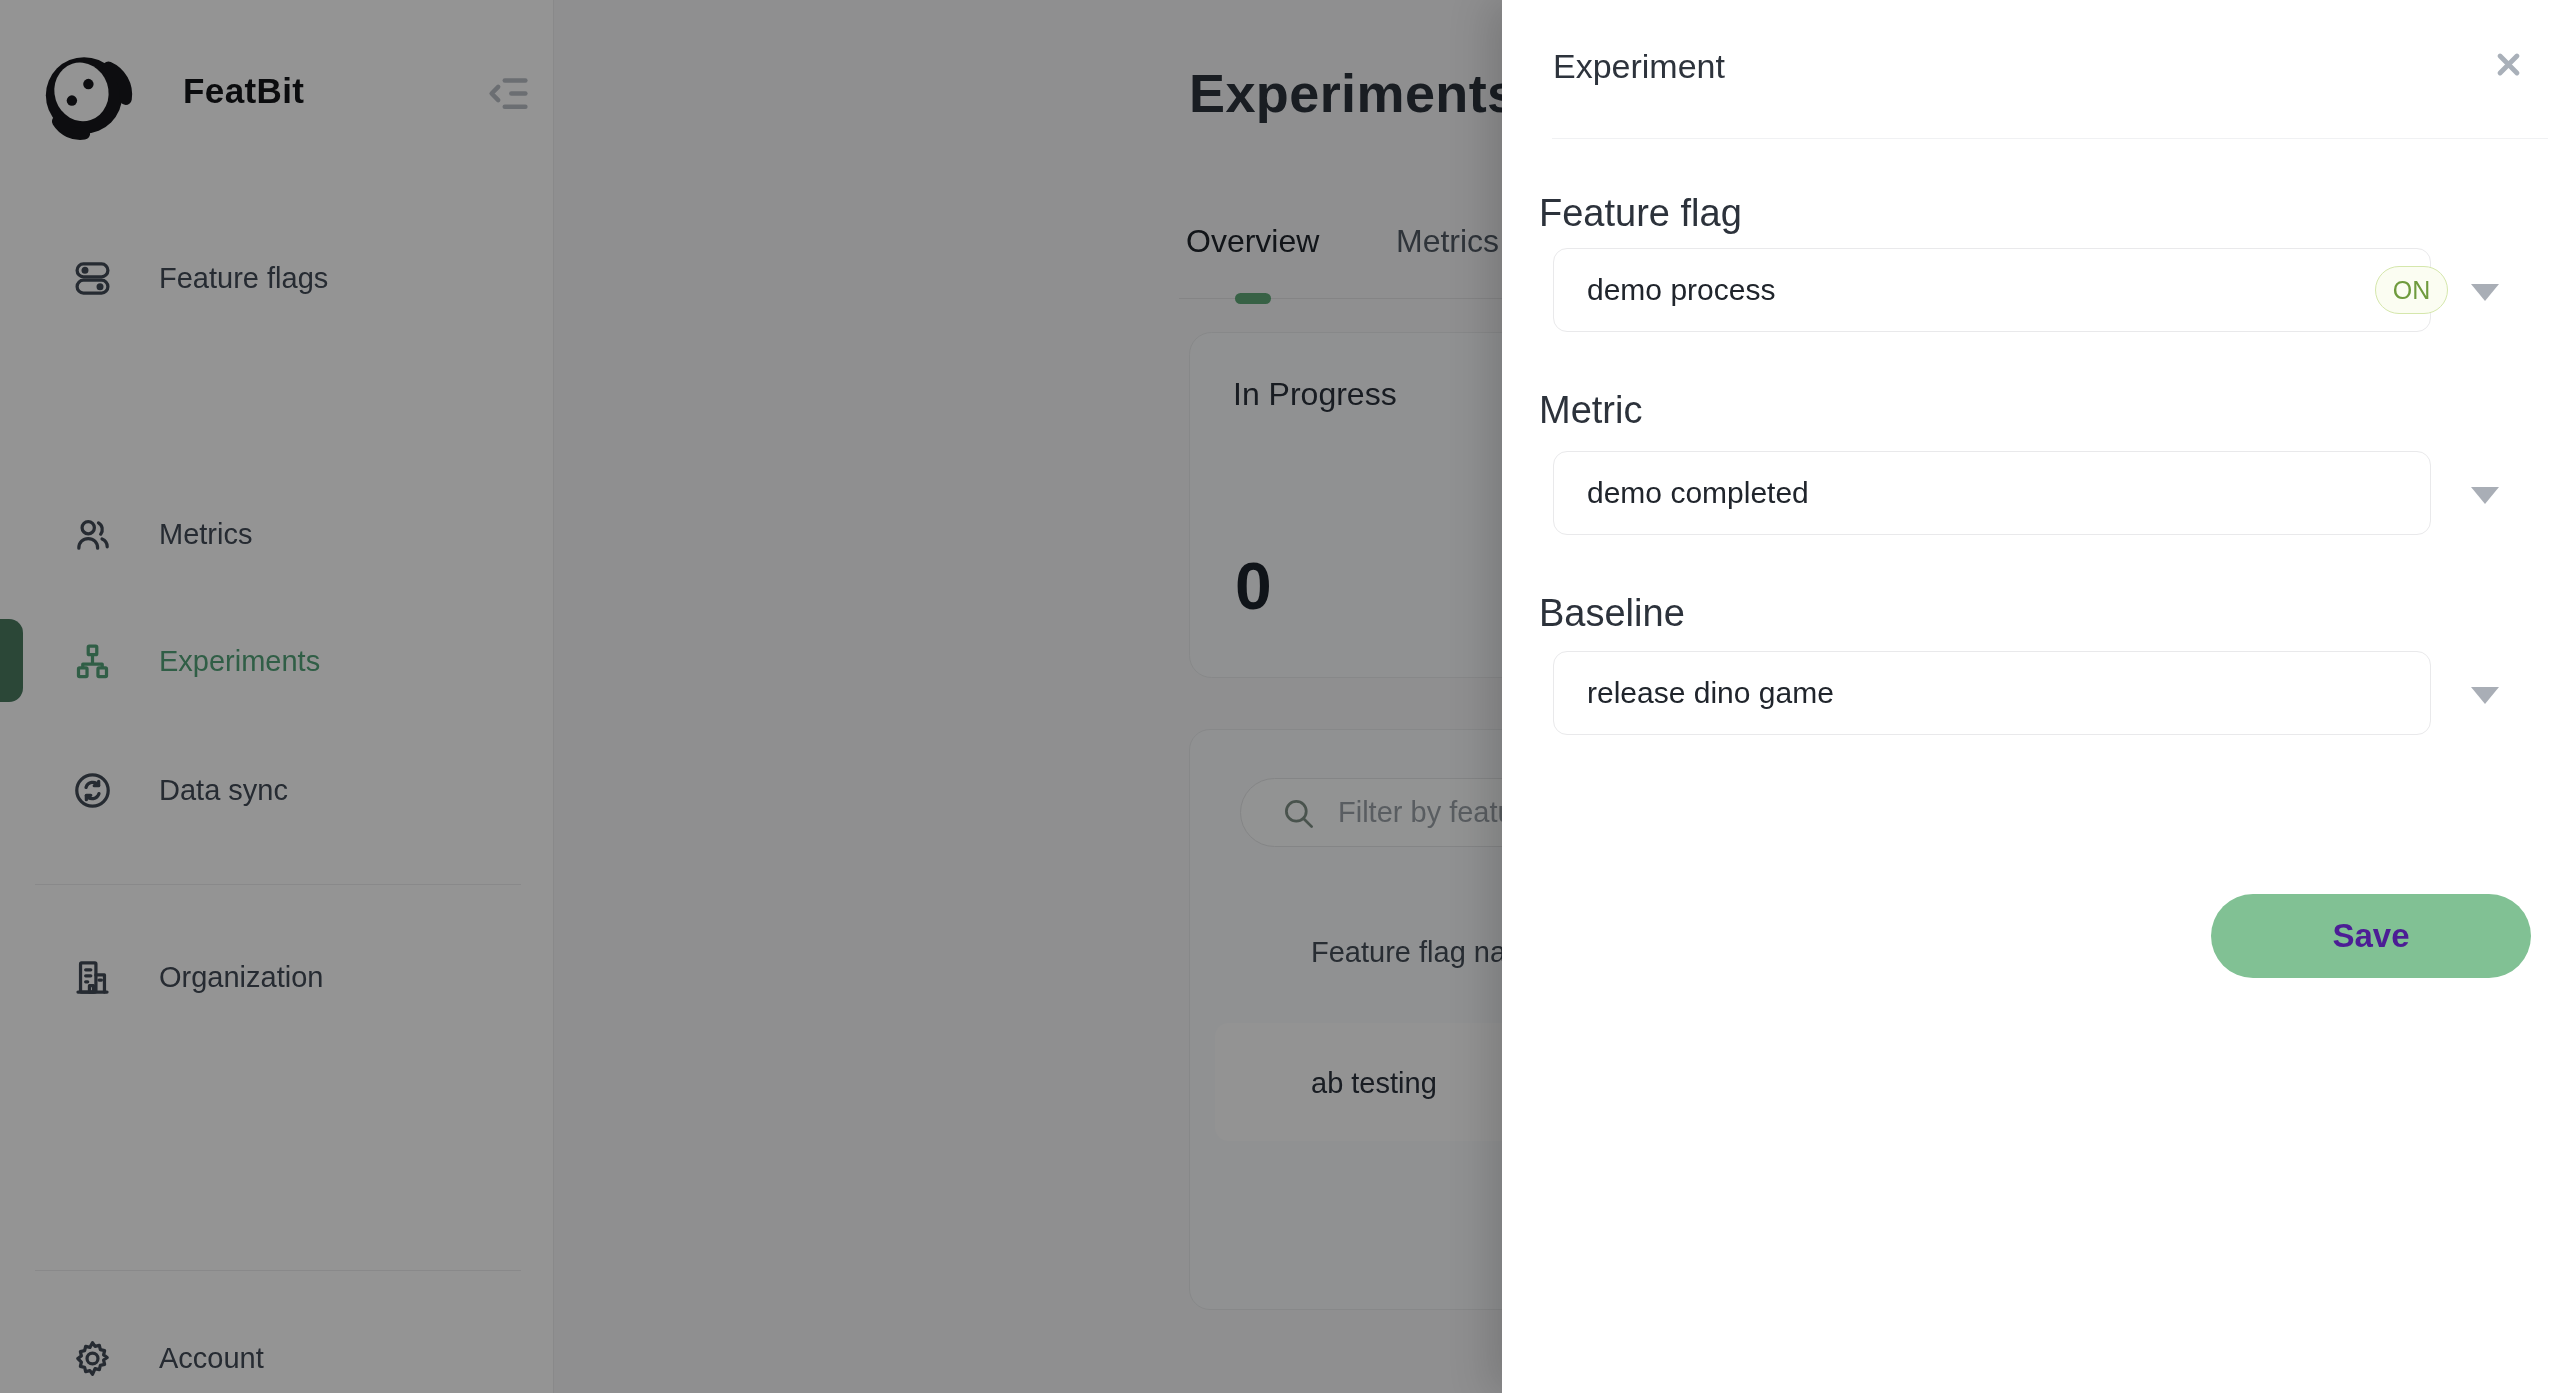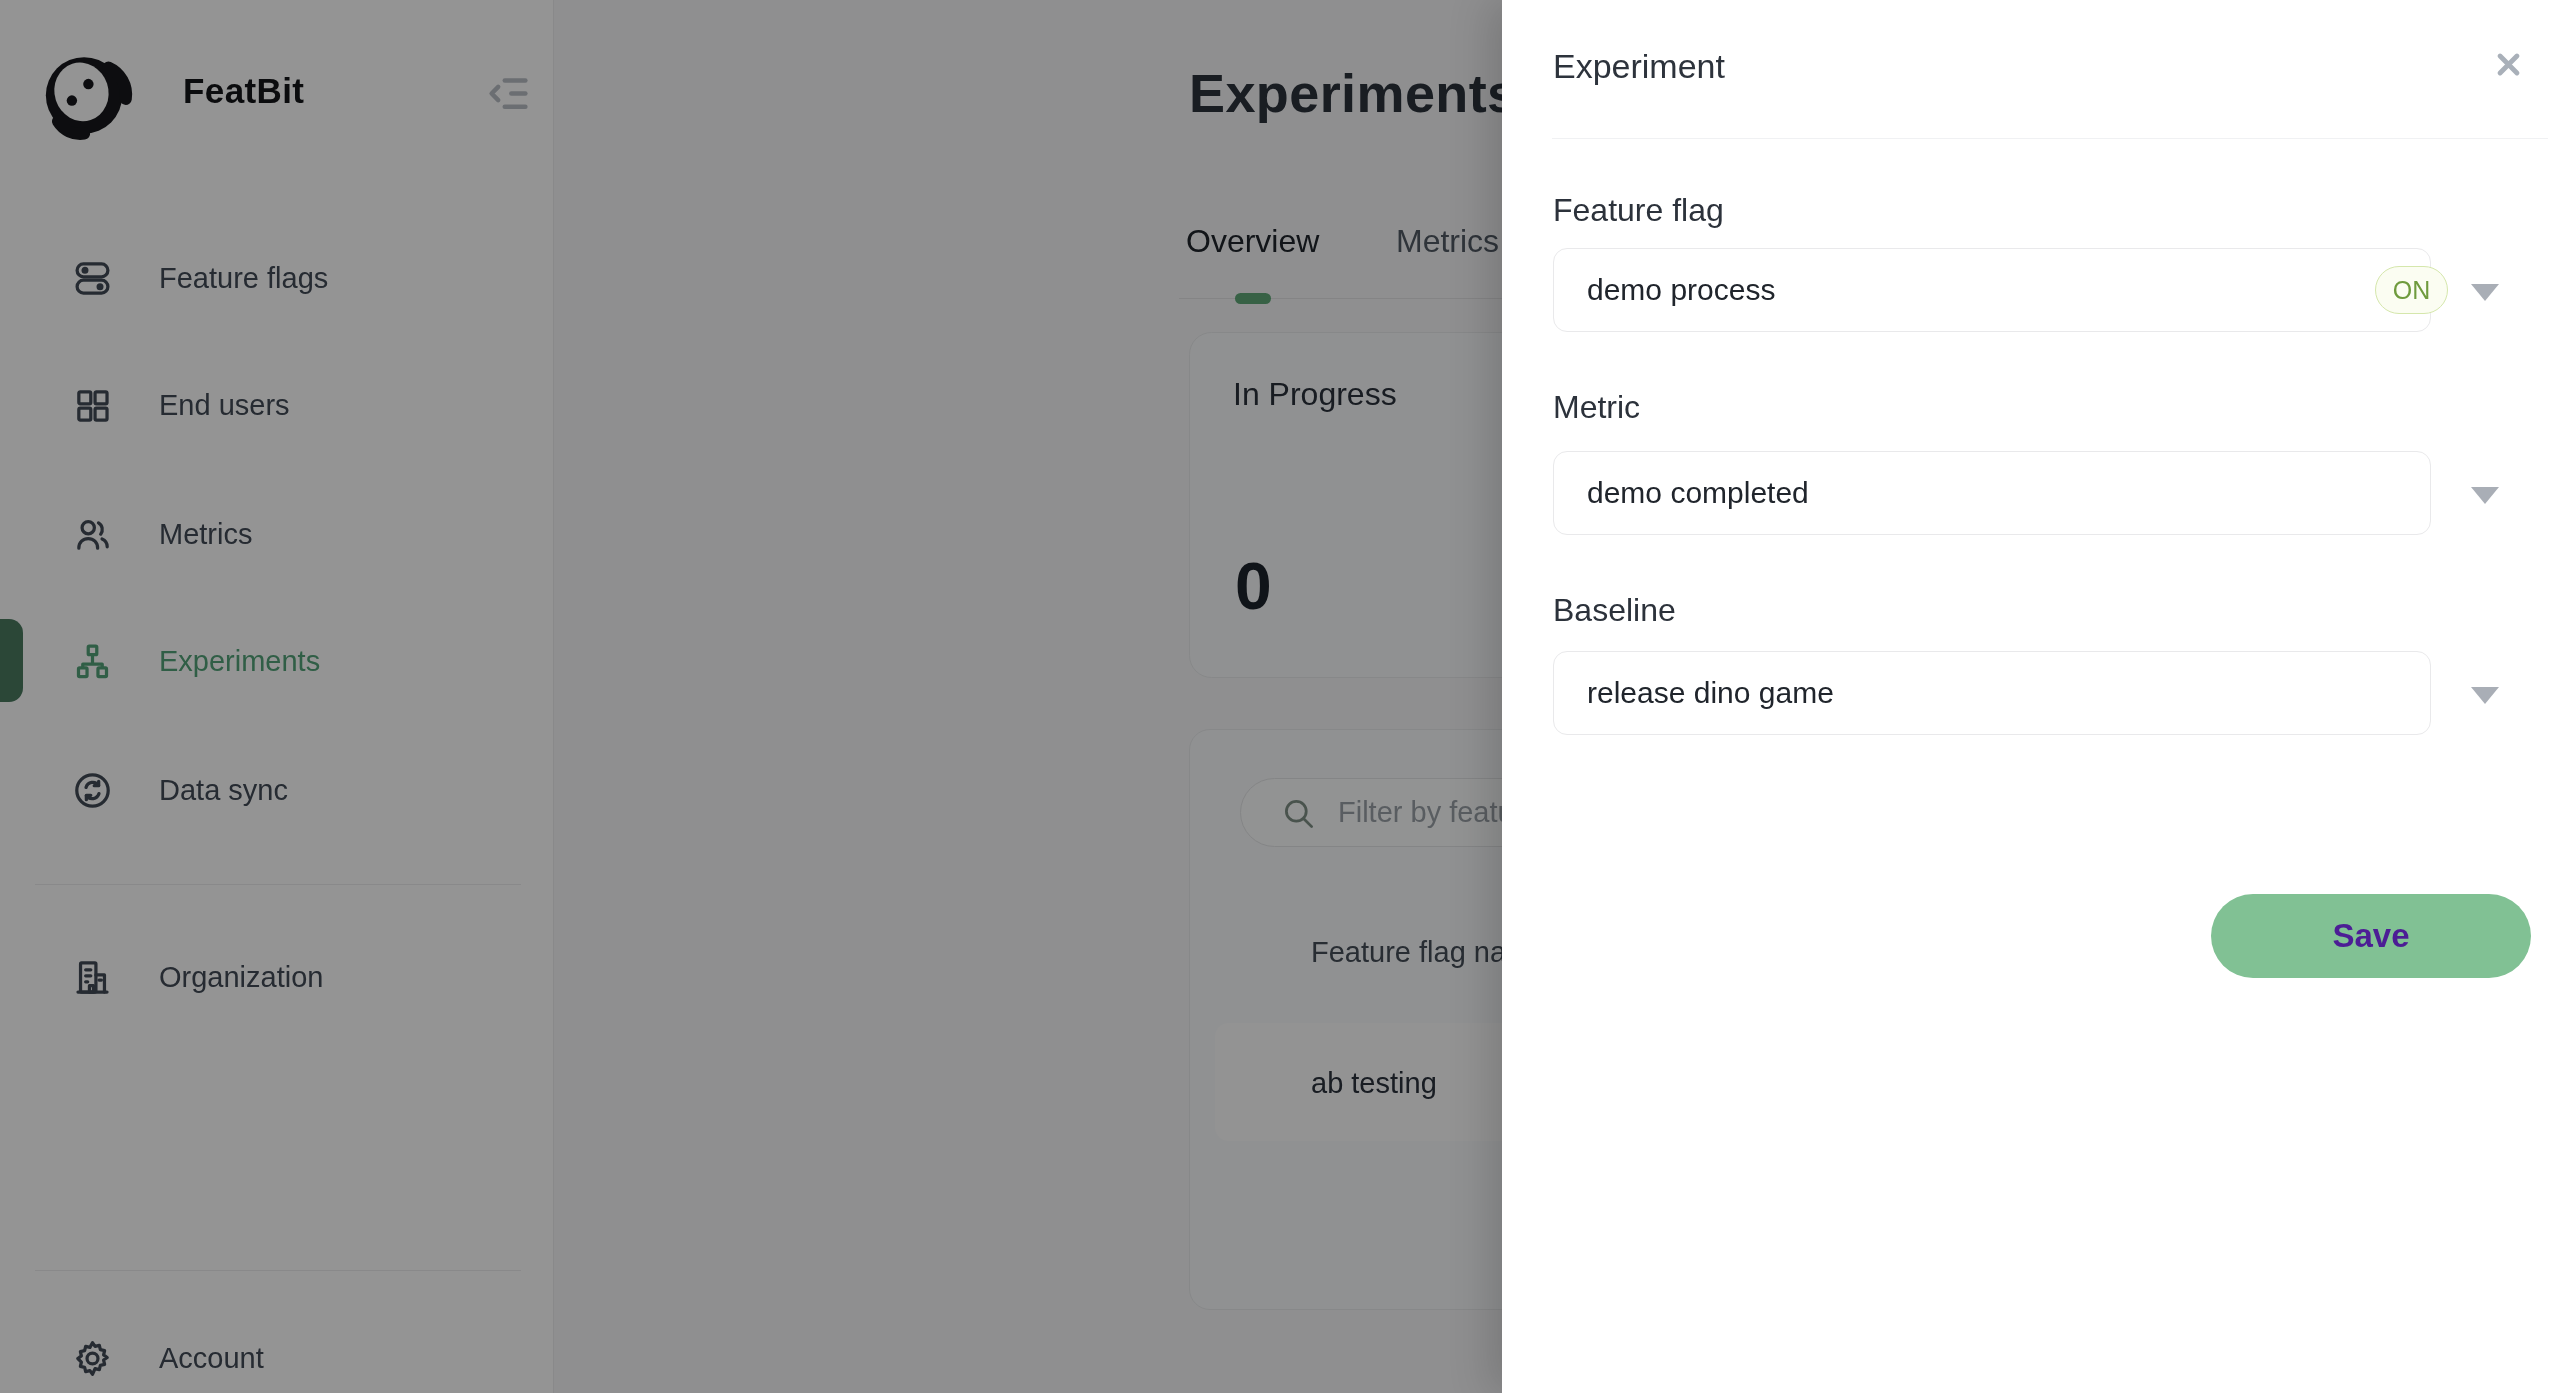--- a/index.html
+++ b/index.html
@@ -89,21 +89,21 @@
 
   
   .drawer {
     position: absolute; left: 1502px; top: 0; width: 1074px; height: 1394px;
     background: #ffffff; z-index: 60; box-shadow: -12px 0 40px rgba(0,0,0,0.16);
   }
   .drawer-title { position: absolute; left: 51px; top: 47px; font-size: 34px; font-weight: 500; color: #2d333c; }
   .drawer-close { position: absolute; left: 984px; top: 42px; width: 45px; height: 45px; color: #a9b0b9; cursor: pointer; }
   .drawer-divider { position: absolute; left: 50px; top: 138px; width: 996px; border-top: 1.7px solid #f0f1f3; }
 
-  .field-label { position: absolute; left: 51px; font-size: 32px; color: #2c323b; }
+  .field-label { position: absolute; left: 37px; font-size: 38px; color: #2c323b; }
   .select-box {
     position: absolute; left: 51px; width: 878px; height: 84px;
     background: #ffffff; border: 1.7px solid #e9e9eb; border-radius: 14px; cursor: pointer;
   }
   .select-value { position: absolute; left: 33px; top: 24px; font-size: 30px; color: #20252c; }
   .flag-badge {
     position: absolute; left: 821px; top: 17.3px; width: 73px; height: 48px;
     background: #fbfdf2; border: 1.7px solid #d5e7ac; border-radius: 24px;
     color: #6f9b3e; font-size: 25px; font-weight: 500;
     display: flex; align-items: center; justify-content: center;
@@ -161,31 +161,20 @@
         <svg viewBox="0 0 24 24" width="41" height="41" fill="none" stroke="currentColor" stroke-width="1.9" stroke-linecap="round" stroke-linejoin="round">
           <rect x="3" y="3.5" width="18" height="7.5" rx="3.7"></rect>
           <circle cx="7.6" cy="7.2" r="1.1" fill="currentColor"></circle>
           <rect x="3" y="13" width="18" height="7.5" rx="3.7"></rect>
           <circle cx="16.4" cy="16.8" r="1.1" fill="currentColor"></circle>
         </svg>
       </span>
       <span class="nav-label">Feature flags</span>
     </div>
 
-    <div class="nav-item" style="top:368px">
-      <span class="nav-icon">
-        <svg viewBox="0 0 24 24" width="41" height="41" fill="none" stroke="currentColor" stroke-width="1.9" stroke-linejoin="round">
-          <rect x="4" y="4" width="7" height="7" rx="0.8"></rect>
-          <rect x="13.5" y="4" width="7" height="7" rx="0.8"></rect>
-          <rect x="4" y="13.5" width="7" height="7" rx="0.8"></rect>
-          <rect x="13.5" y="13.5" width="7" height="7" rx="0.8"></rect>
-        </svg>
-      </span>
-      <span class="nav-label">End users</span>
-    </div>
 
     <div class="nav-item" style="top:497px">
       <span class="nav-icon">
         <svg viewBox="0 0 24 24" width="41" height="41" fill="none" stroke="currentColor" stroke-width="1.9" stroke-linecap="round" stroke-linejoin="round">
           <circle cx="9.5" cy="8" r="3.6"></circle>
           <path d="M4 20c0-3.4 2.4-5.6 5.5-5.6S15 16.6 15 20"></path>
           <path d="M15.5 5.2a4.5 4.5 0 0 1 1.3 6.6"></path>
           <path d="M17.6 14.6c1.9 0.8 3 2.5 3 4.6"></path>
         </svg>
       </span>

